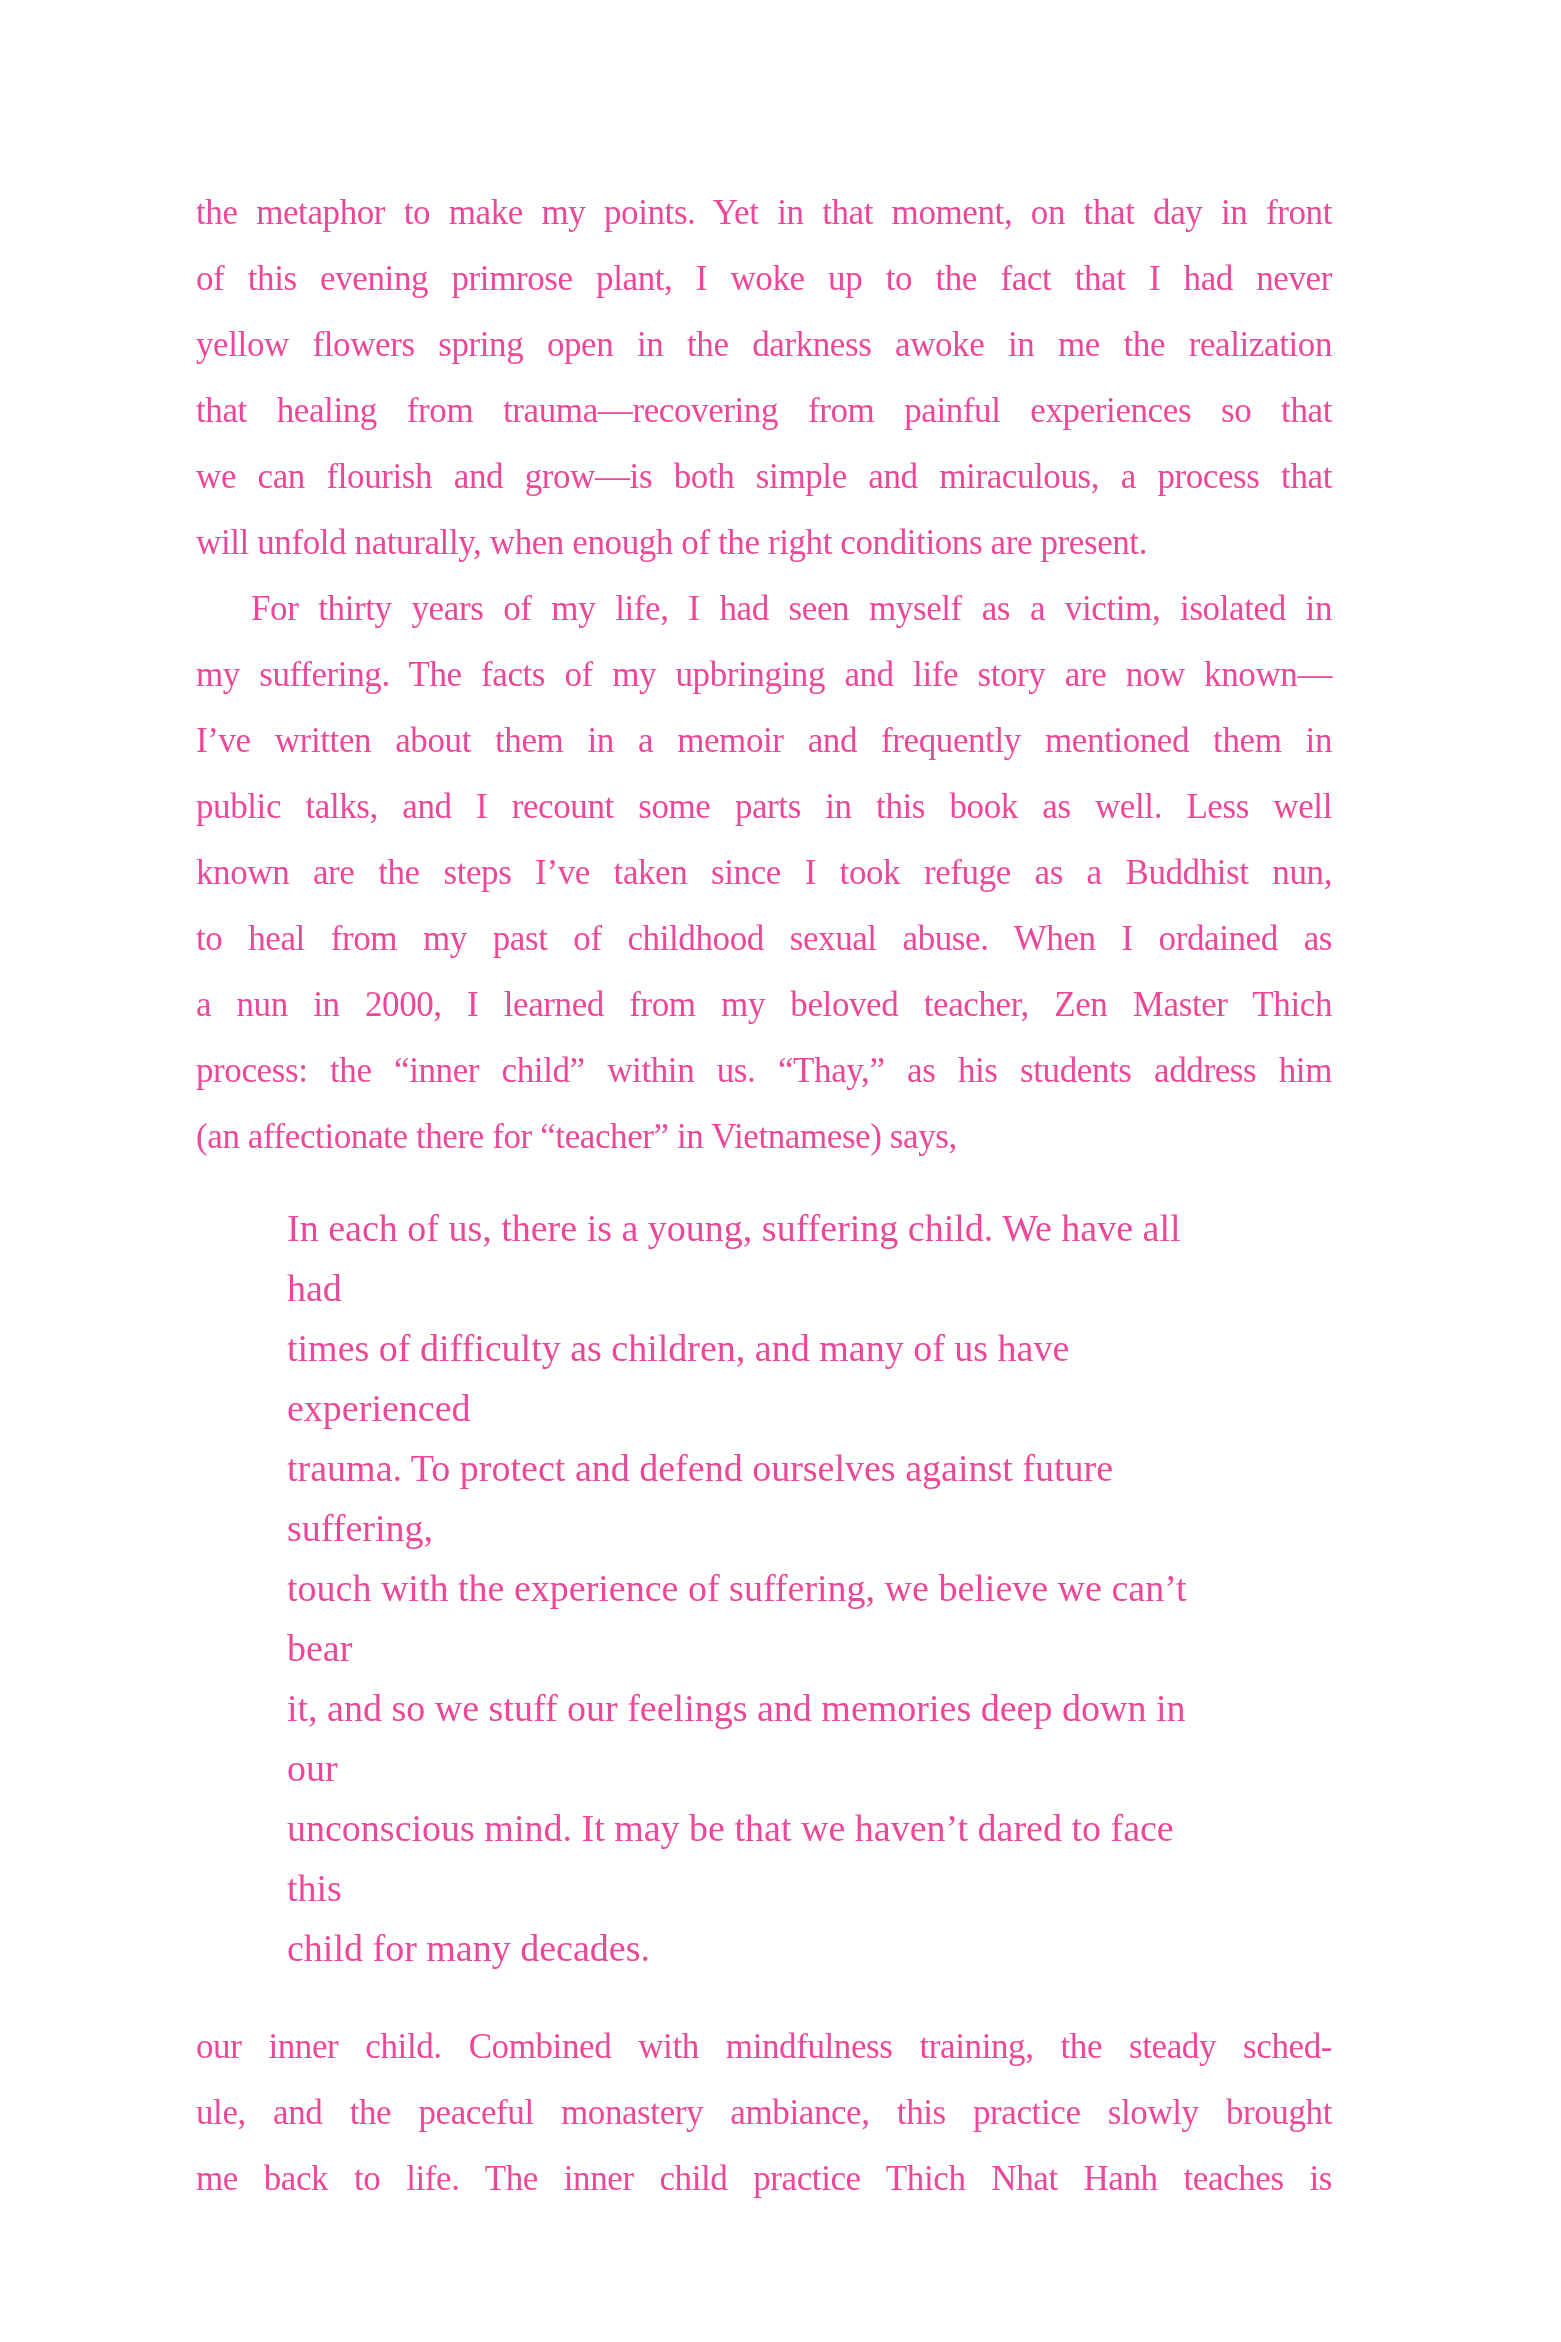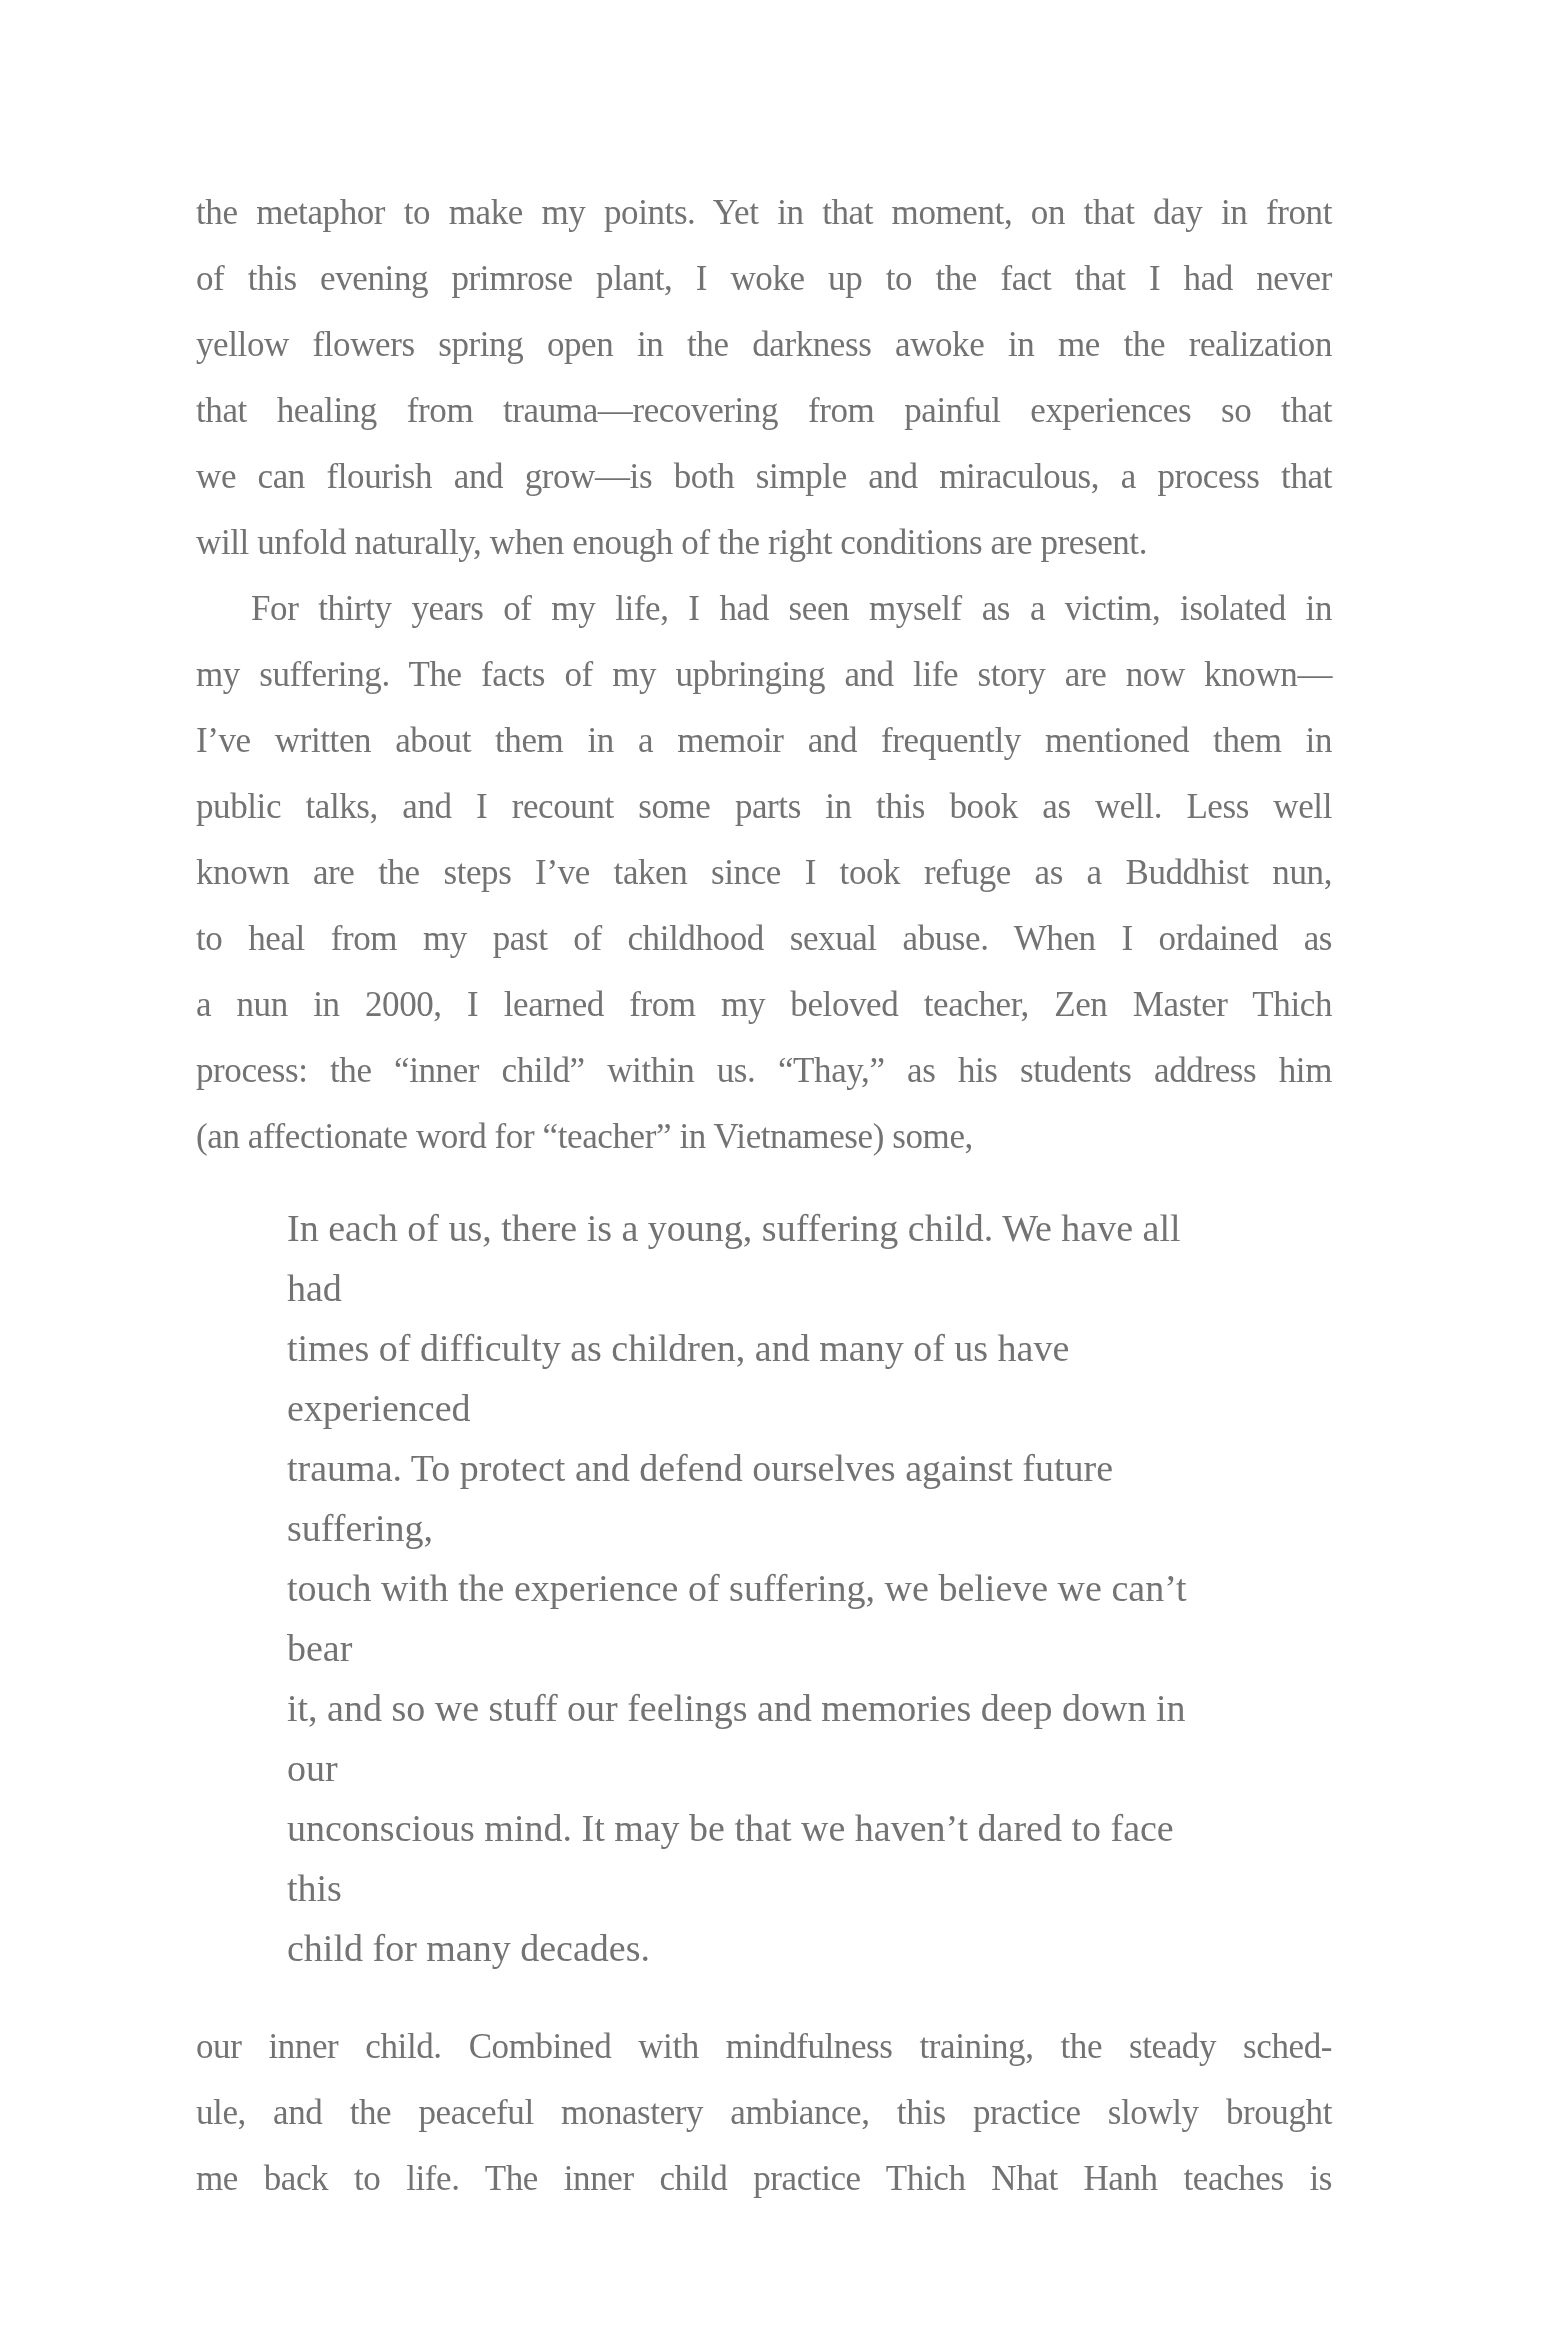--- a/index.html
+++ b/index.html
@@ -6,21 +6,21 @@
     margin: 0;
     padding: 0;
     background: #ffffff;
   }
   .page {
     position: relative;
     width: 1561px;
     height: 2342px;
     background: #ffffff;
     font-family: "Liberation Serif", serif;
-    color: #737373;
+    color: #ec4899;
     overflow: hidden;
   }
   .text-block {
     position: absolute;
     left: 196px;
     top: 180px;
     width: 1136px;
   }
   .para {
     font-size: 35px;
@@ -72,21 +72,21 @@
 
     <div class="para indented">
         <div class="line first">For thirty years of my life, I had seen myself as a victim, isolated in</div>
         <div class="line">my suffering. The facts of my upbringing and life story are now known—</div>
         <div class="line">I’ve written about them in a memoir and frequently mentioned them in</div>
         <div class="line">public talks, and I recount some parts in this book as well. Less well</div>
         <div class="line">known are the steps I’ve taken since I took refuge as a Buddhist nun,</div>
         <div class="line">to heal from my past of childhood sexual abuse. When I ordained as</div>
         <div class="line">a nun in 2000, I learned from my beloved teacher, Zen Master Thich</div>
         <div class="line">process: the “inner child” within us. “Thay,” as his students address him</div>
-        <div class="line last">(an affectionate word for “teacher” in Vietnamese) some,</div>
+        <div class="line last">(an affectionate there for “teacher” in Vietnamese) says,</div>
       </div>
 
     <blockquote class="quote">
         <div class="line first">In each of us, there is a young, suffering child. We have all had</div>
         <div class="line">times of difficulty as children, and many of us have experienced</div>
         <div class="line">trauma. To protect and defend ourselves against future suffering,</div>
         <div class="line">touch with the experience of suffering, we believe we can’t bear</div>
         <div class="line">it, and so we stuff our feelings and memories deep down in our</div>
         <div class="line">unconscious mind. It may be that we haven’t dared to face this</div>
         <div class="line last">child for many decades.</div>

